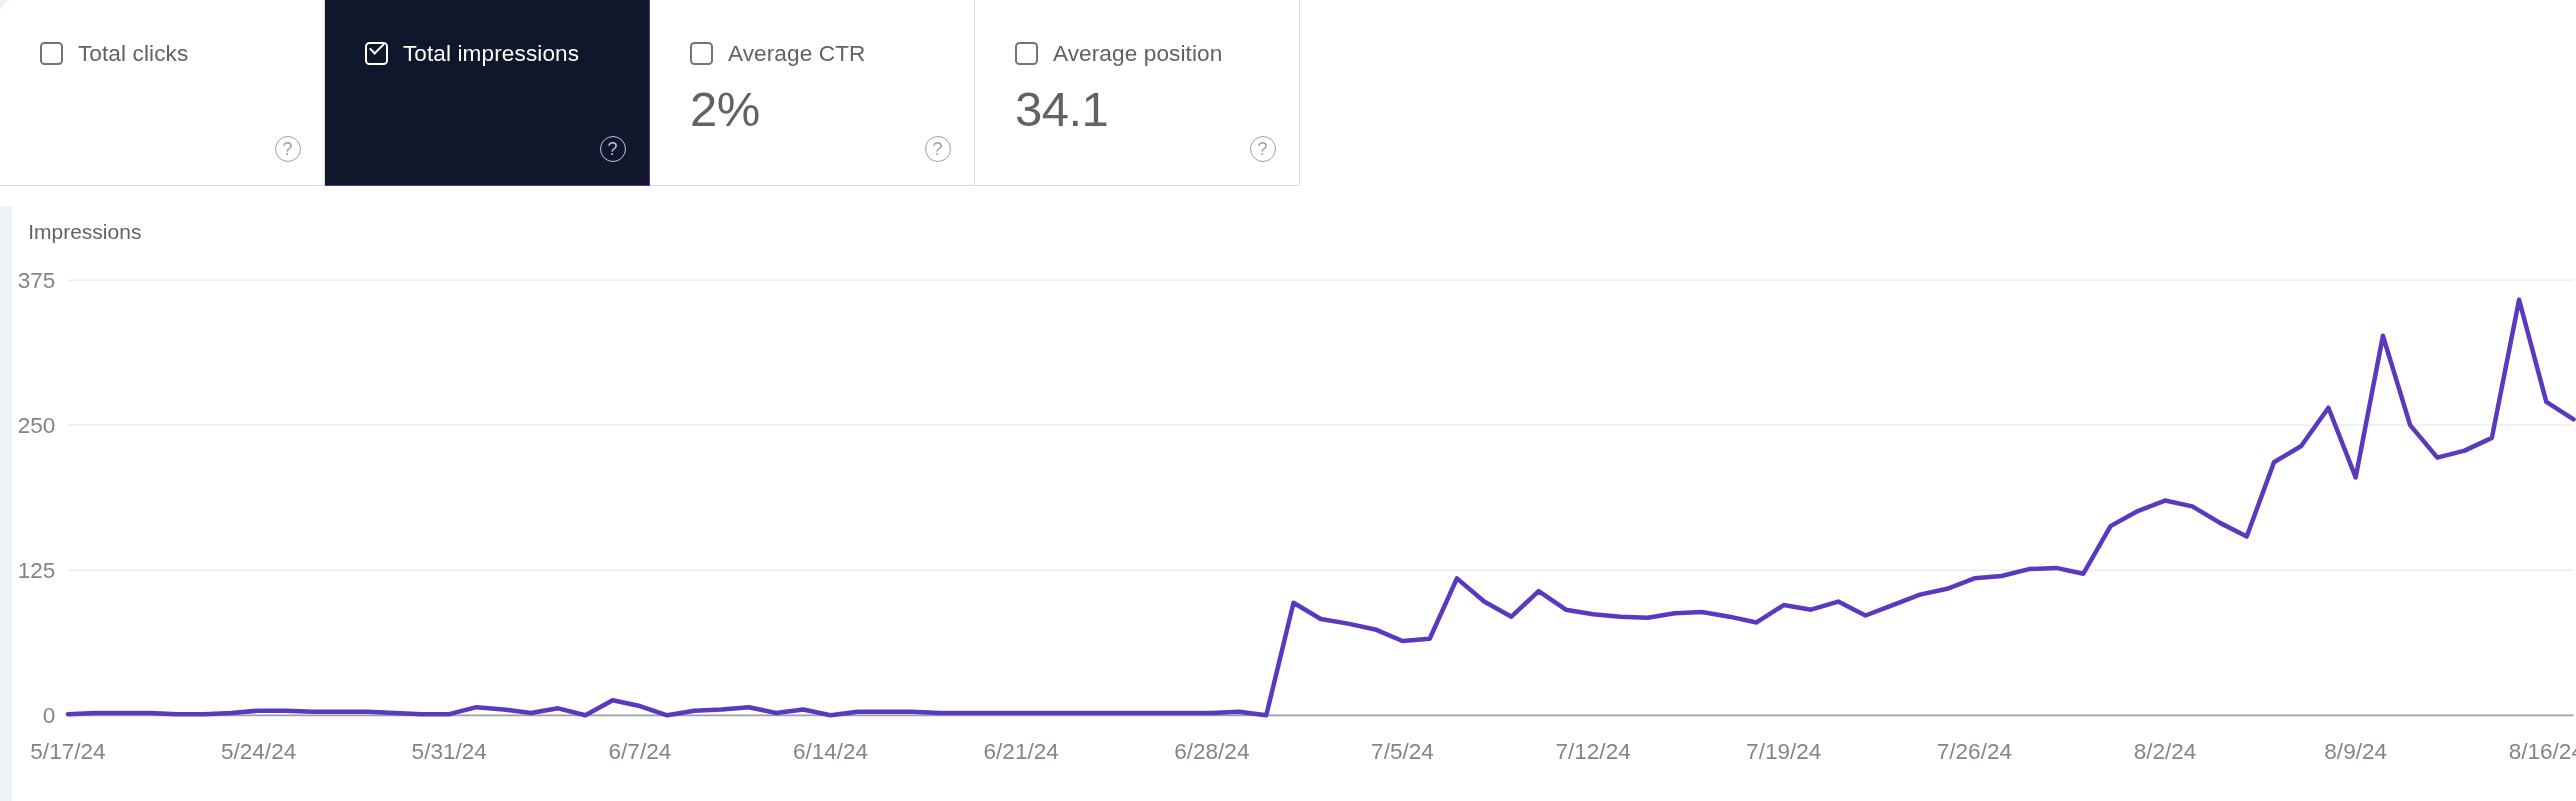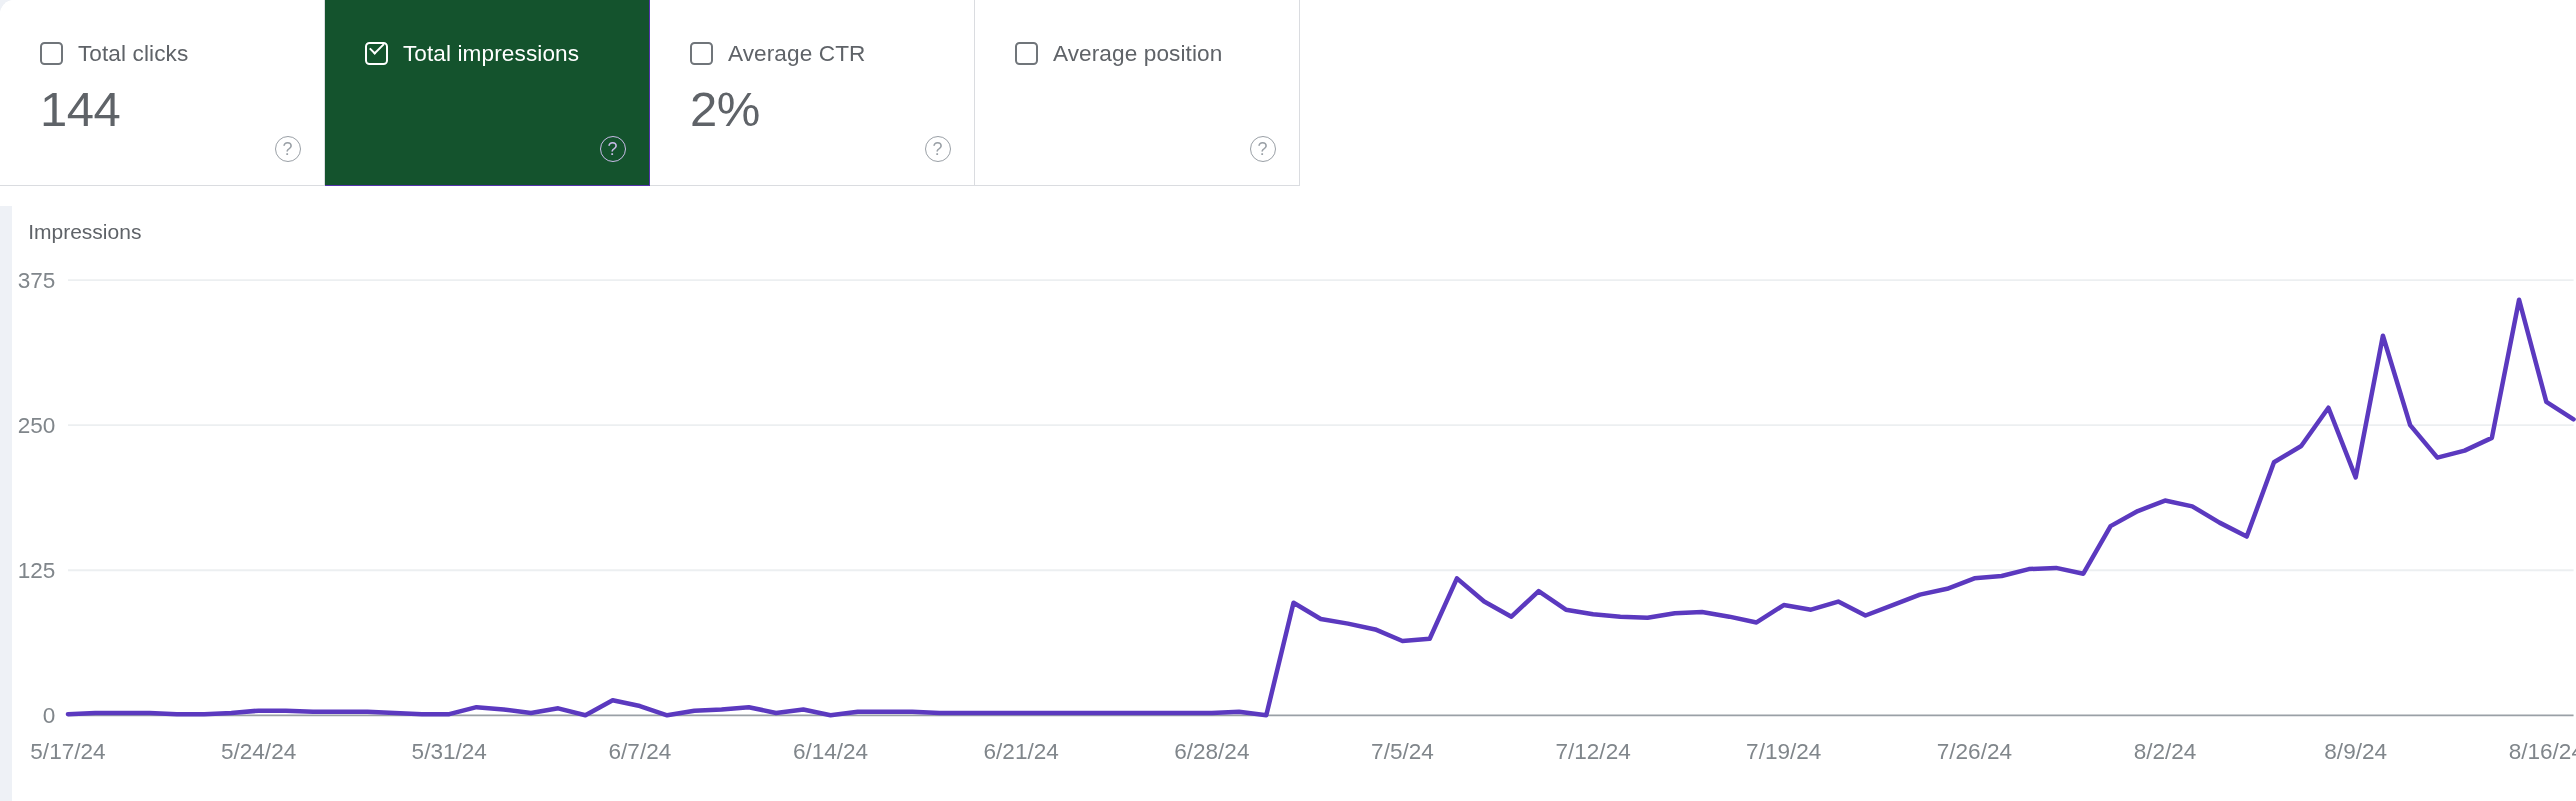--- a/index.html
+++ b/index.html
@@ -48,21 +48,21 @@
     background: #ffffff;
     border-right: 1.8px solid #dadce0;
     border-bottom: 1.8px solid #dadce0;
     padding: 40px 0 0 40px;
     cursor: pointer;
   }
   .metric-card:first-child {
     border-top-left-radius: 14.4px;
   }
   .metric-card.selected {
-    background: #14532d;
+    background: #0f172a;
     border-right-color: #5433ab;
     border-bottom-color: #5433ab;
   }
 
   .card-head {
     display: flex;
     align-items: center;
     gap: 15.3px;
     height: 27px;
   }
@@ -175,21 +175,20 @@
 
 <div class="page">
 
   <div class="cards-wrap">
     <div class="cards-row" id="cards-row">
         <div class="metric-card">
           <div class="card-head">
             <span class="checkbox"></span>
             <span class="card-label">Total clicks</span>
           </div>
-          <div class="card-value">144</div>
           <div class="help-icon">?</div>
         </div>
         <div class="metric-card selected">
           <div class="card-head">
             <span class="checkbox">
               <span class="tick"></span>
             </span>
             <span class="card-label">Total impressions</span>
           </div>
           <div class="help-icon">?</div>
@@ -200,20 +199,21 @@
             <span class="card-label">Average CTR</span>
           </div>
           <div class="card-value">2%</div>
           <div class="help-icon">?</div>
         </div>
         <div class="metric-card">
           <div class="card-head">
             <span class="checkbox"></span>
             <span class="card-label">Average position</span>
           </div>
+          <div class="card-value">34.1</div>
           <div class="help-icon">?</div>
         </div>
       </div>
   </div>
 
   <div class="chart-panel">
     <div class="chart-title">Impressions</div>
     <svg class="chart-svg" id="chart-svg" viewBox="0 0 2854 660" preserveAspectRatio="none">
         <line x1="62" x2="2838" y1="564" y2="564" stroke="#9aa0a6" stroke-width="2"></line>
         <text x="48" y="573" class="ytick">0</text>

